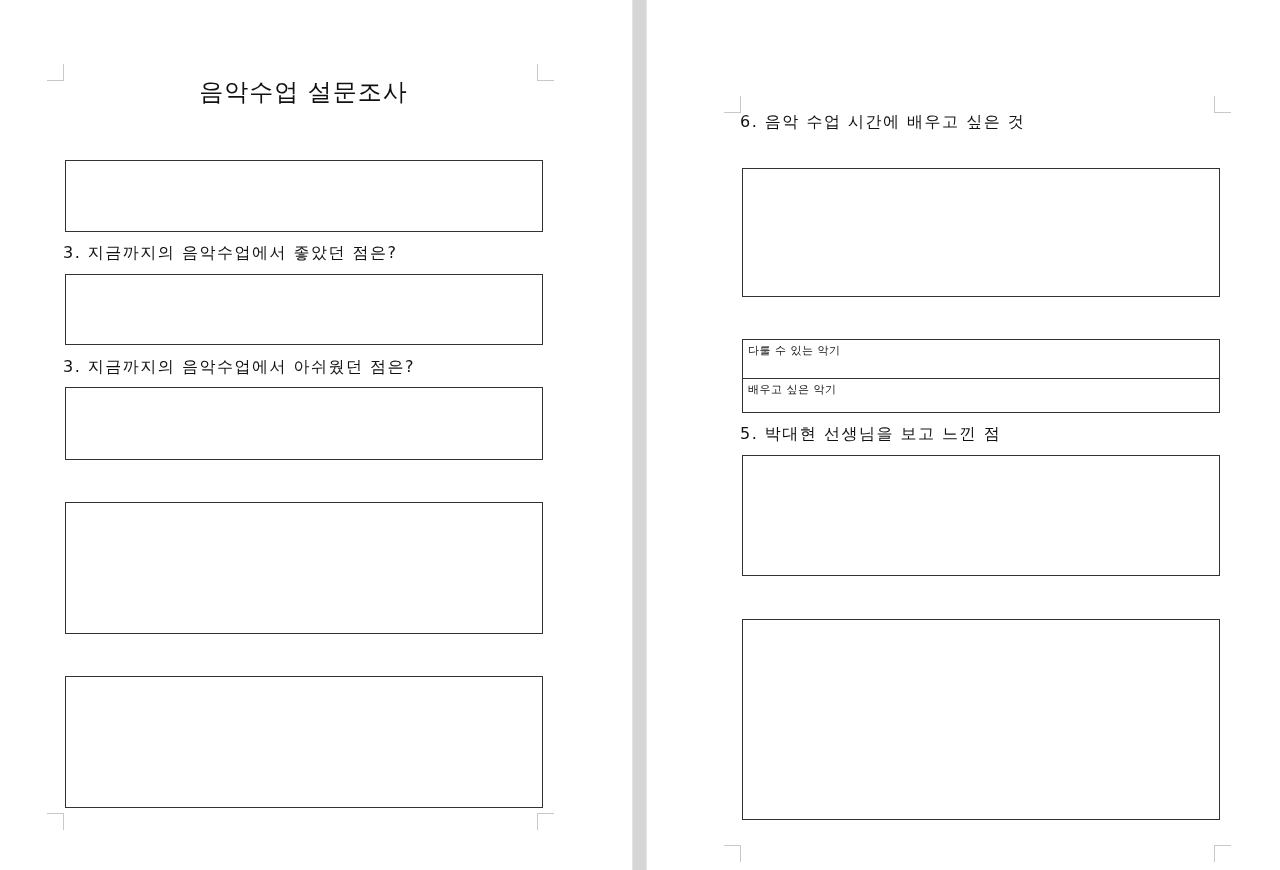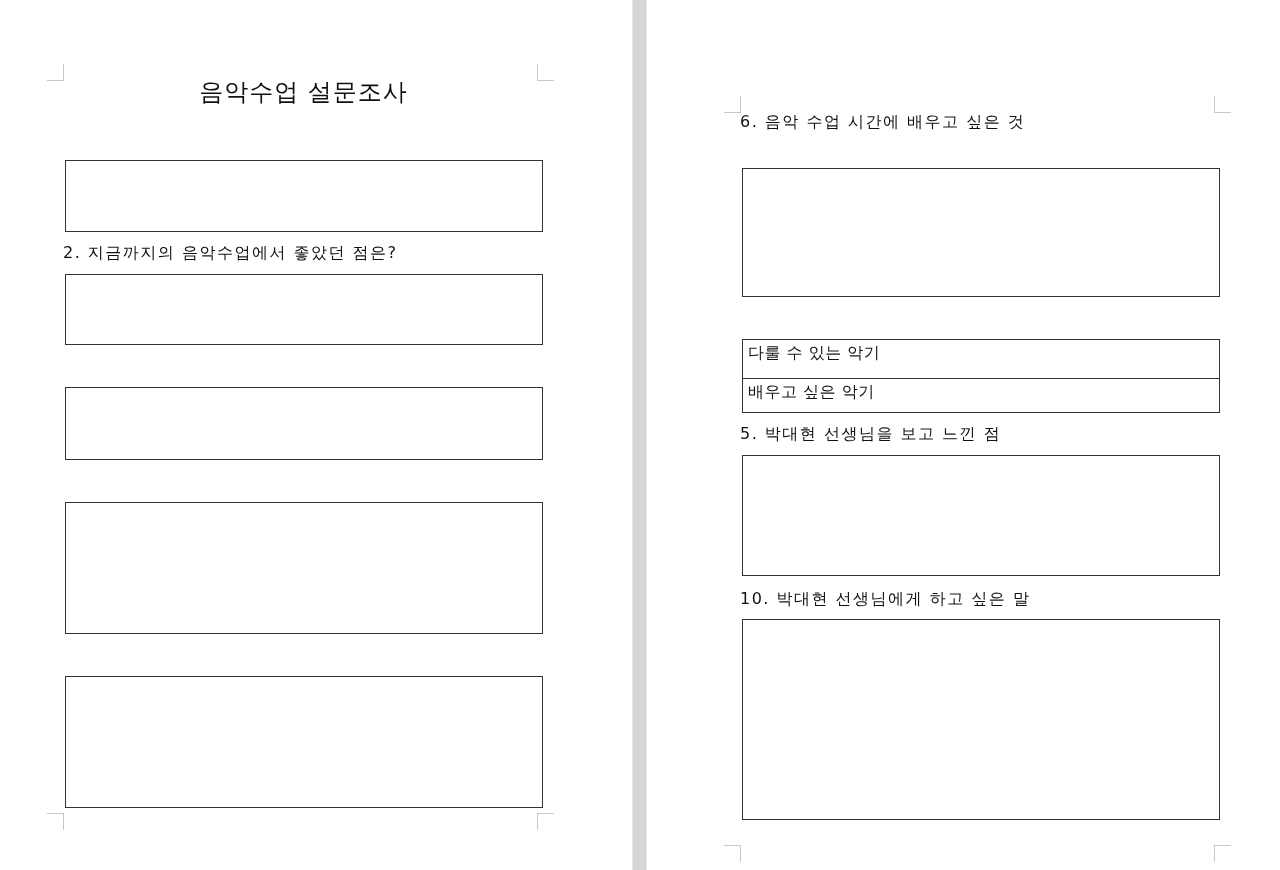--- a/index.html
+++ b/index.html
@@ -30,41 +30,42 @@
   }
   .q {
     position: absolute; font-size: 16px; letter-spacing: 1.5px; white-space: nowrap;
   }
   .box {
     position: absolute; border: 1px solid #333; box-sizing: border-box;
     background: #fff;
   }
   .box-split .cell {
     position: absolute; left: 0; right: 0; box-sizing: border-box;
-    font-size: 16px; padding: 3px 0 0 5px; letter-spacing: 0.5px;
+    font-size: 11px; padding: 3px 0 0 5px; letter-spacing: 0.5px;
   }
   .box-split .cell.first { top: 0; height: 39px; border-bottom: 1px solid #333; }
   .box-split .cell.second { top: 39px; bottom: 0; }
 </style>
 </head>
 <body>
 
 <div class="page page-left">
   <div class="crop tl" style="left:47px;top:64px"></div>
   <div class="crop tr" style="left:537px;top:64px"></div>
   <div class="crop bl" style="left:47px;top:813px"></div>
   <div class="crop br" style="left:537px;top:813px"></div>
 
   <div class="title">음악수업 설문조사</div>
 
   <div class="box" style="left:65px;top:160px;width:478px;height:72px"></div>
 
-  <div class="q" style="left:63px;top:243px">2. 지금까지의 음악수업에서 좋았던 점은?</div>
+  <div class="q" style="left:63px;top:243px">3. 지금까지의 음악수업에서 좋았던 점은?</div>
   <div class="box" style="left:65px;top:274px;width:478px;height:71px"></div>
 
+  <div class="q" style="left:63px;top:357px">3. 지금까지의 음악수업에서 아쉬웠던 점은?</div>
   <div class="box" style="left:65px;top:387px;width:478px;height:73px"></div>
 
   <div class="box" style="left:65px;top:502px;width:478px;height:132px"></div>
 
   <div class="box" style="left:65px;top:676px;width:478px;height:132px"></div>
 </div>
 
 <div class="gutter"></div>
 
 <div class="page page-right">
@@ -81,15 +82,14 @@
       <span>다룰 수 있는 악기</span>
     </div>
     <div class="cell second">
       <span>배우고 싶은 악기</span>
     </div>
   </div>
 
   <div class="q" style="left:93px;top:392px">5. 박대현 선생님을 보고 느낀 점</div>
   <div class="box" style="left:95px;top:423px;width:478px;height:121px"></div>
 
-  <div class="q" style="left:93px;top:557px">10. 박대현 선생님에게 하고 싶은 말</div>
   <div class="box" style="left:95px;top:587px;width:478px;height:201px"></div>
 </div>
 
 </body></html>

